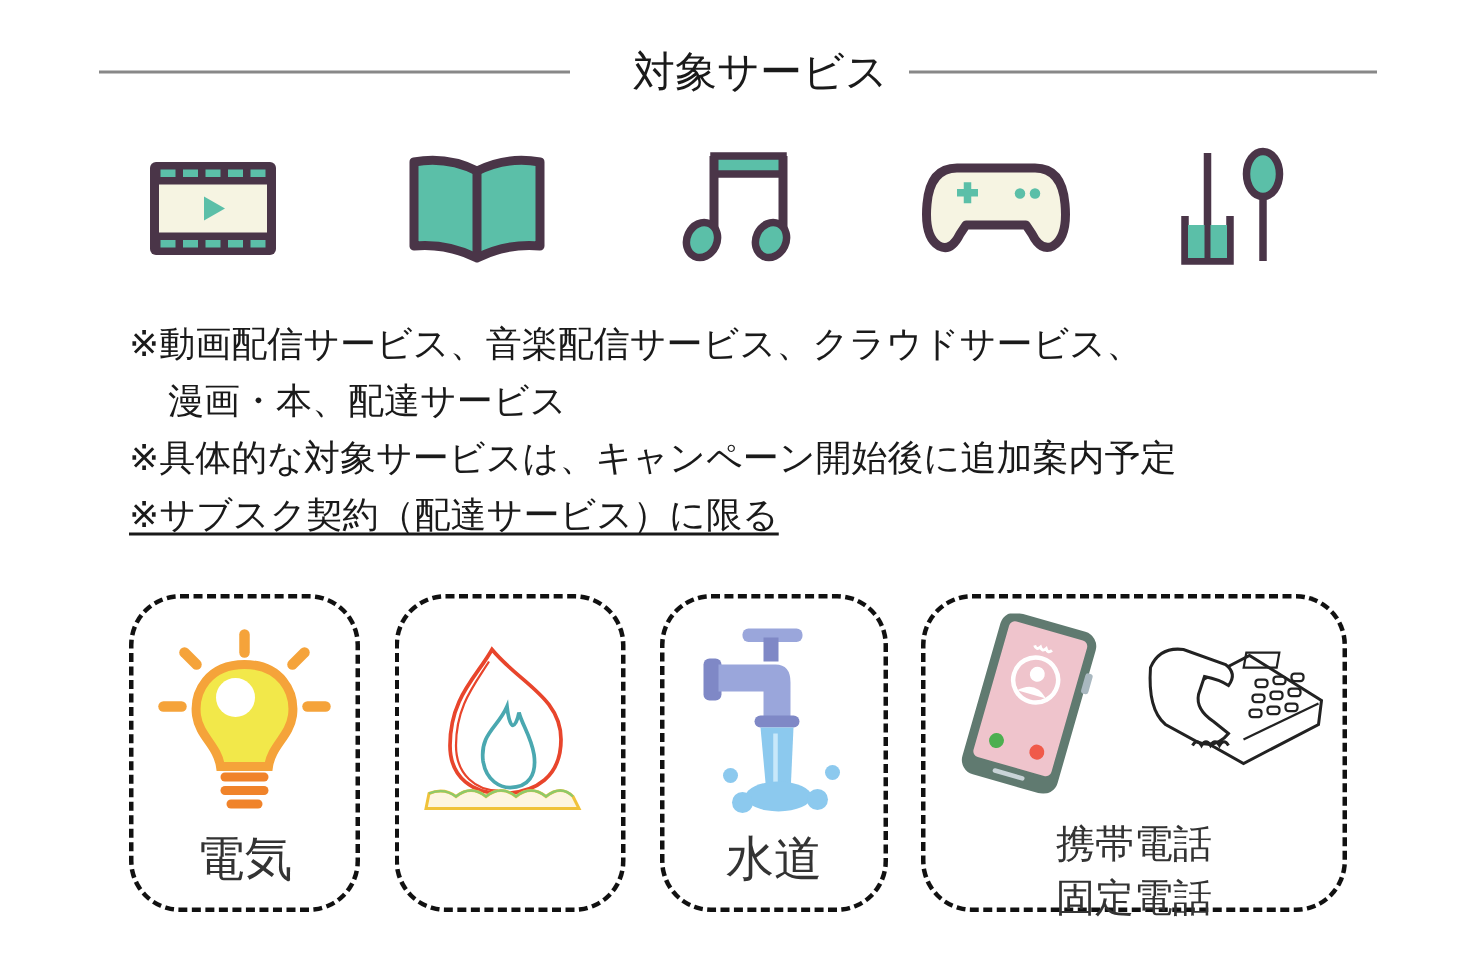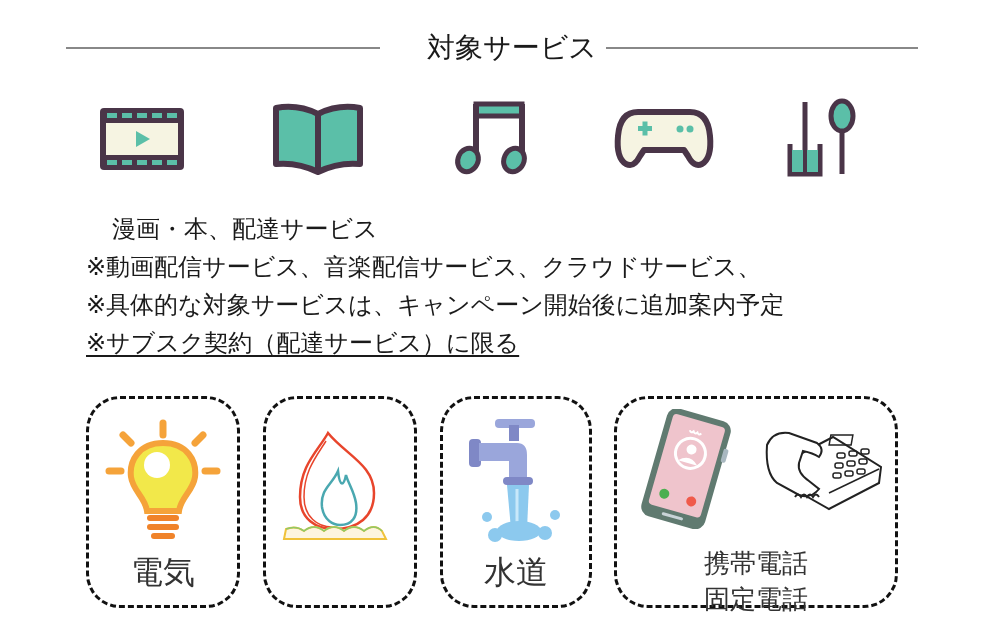--- a/index.html
+++ b/index.html
@@ -5,21 +5,21 @@
     html, body { margin: 0; padding: 0; }
     body {
       width: 984px; height: 644px; background: #ffffff; position: relative; overflow: hidden;
       font-family: "DejaVu Sans", "Liberation Sans", sans-serif; color: #1a1a1a;
     }
     .heading-row { position: absolute; left: 66px; top: 28px; width: 852px; height: 40px; }
     .heading-line { position: absolute; top: 19px; height: 2px; background: #888; }
     .heading-line.left { left: 0; width: 314px; }
     .heading-line.right { left: 540px; width: 312px; }
     .heading-title {
-      position: absolute; left: 348px; width: 196px; top: 0; text-align: center;
+      position: absolute; left: 330px; width: 196px; top: 0; text-align: right;
       font-size: 28px; line-height: 40px; letter-spacing: 0px;
     }
     .icon-strip { position: absolute; top: 96px; height: 90px; left: 90px; width: 800px; }
     .svc-icon { position: absolute; top: 0; width: 100px; height: 90px; }
     .notes { position: absolute; left: 86px; top: 210px; width: 830px; font-size: 24px; line-height: 38px; }
     .note-line { white-space: nowrap; }
     .note-line.indent { padding-left: 26px; }
     .note-line.underline span { text-decoration: underline; text-underline-offset: 4px; text-decoration-thickness: 2px; }
     .util-box {
       position: absolute; top: 396px; height: 212px; box-sizing: border-box;
@@ -95,22 +95,22 @@
       <path d="M10,48 L10,78 L40,78 L40,48" fill="none" stroke="#4a3548" stroke-width="5"></path>
       <rect x="12" y="54" width="11" height="22" fill="#5bbfa8"></rect>
       <rect x="27" y="54" width="11" height="22" fill="#5bbfa8"></rect>
       <ellipse cx="62" cy="20" rx="11" ry="15" fill="#5bbfa8" stroke="#4a3548" stroke-width="5"></ellipse>
       <line x1="62" y1="35" x2="62" y2="78" stroke="#4a3548" stroke-width="5"></line>
     </svg>
   </div>
 </div>
 
 <div class="notes">
+  <div class="note-line">※動画配信サービス、音楽配信サービス、クラウドサービス、</div>
   <div class="note-line indent">漫画・本、配達サービス</div>
-  <div class="note-line">※動画配信サービス、音楽配信サービス、クラウドサービス、</div>
   <div class="note-line">※具体的な対象サービスは、キャンペーン開始後に追加案内予定</div>
   <div class="note-line underline"><span>※サブスク契約（配達サービス）に限る</span></div>
 </div>
 
 <div class="util-box" style="left:86px; width:154px;">
   <div style="position:absolute; left:12px; top:18px;">
     <svg width="126" height="126" viewBox="0 0 126 126">
       <g stroke="#f5a33a" stroke-width="7" stroke-linecap="round">
         <line x1="62" y1="6" x2="62" y2="18"></line>
         <line x1="22" y1="18" x2="30" y2="26"></line>

